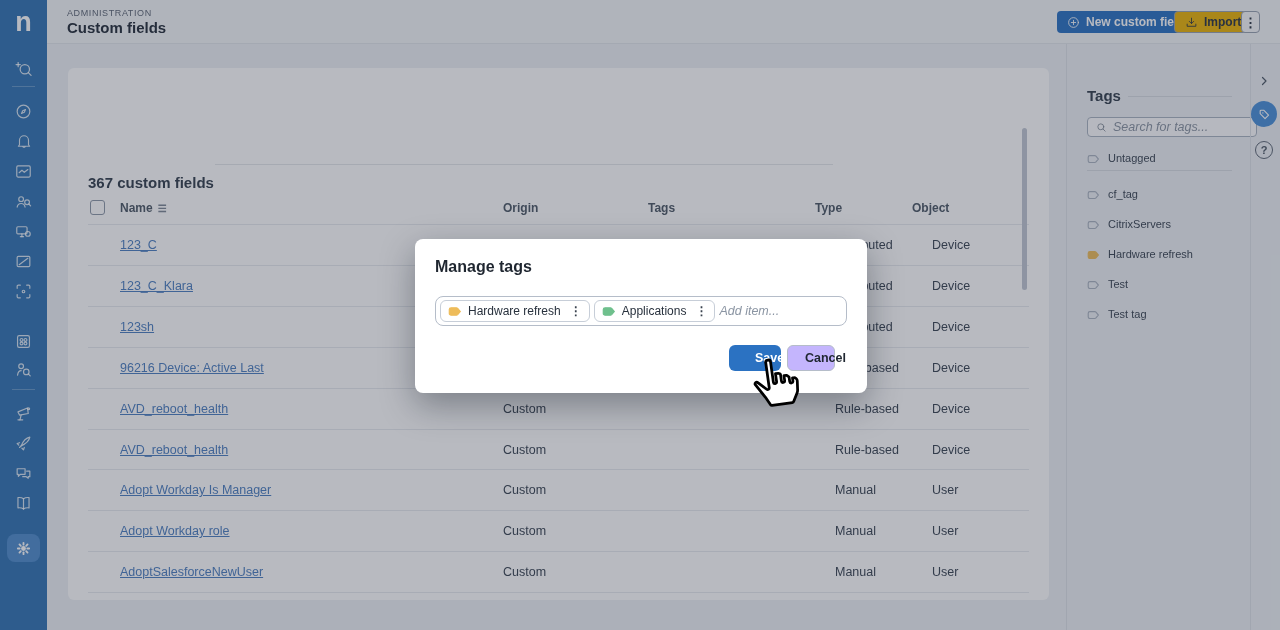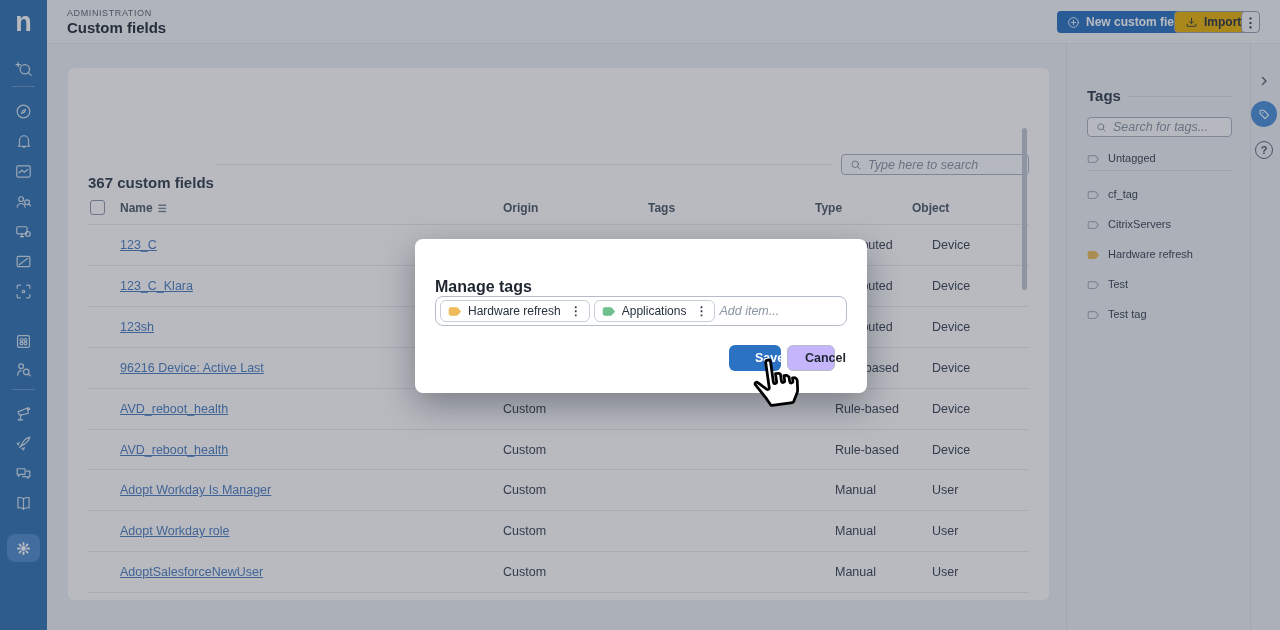--- a/index.html
+++ b/index.html
@@ -54,37 +54,37 @@
   .c-origin { left:415px; } .c-tags { left:580px; } .c-type { left:747px; } .c-object { left:844px; }
   .rowtag { display:flex; align-items:center; gap:6px; }
 
   #vscroll { position:absolute; left:954px; top:60px; width:5px; height:162px; background:#c0c7d2; border-radius:3px; cursor:pointer; }
 
   
   #rpanel-border { position:absolute; left:1066px; top:44px; width:1px; height:586px; background:#dde1e7; z-index:1; }
   #rrail-border  { position:absolute; left:1250px; top:44px; width:1px; height:586px; background:#dde1e7; z-index:1; }
   #tags-title { position:absolute; left:1087px; top:87px; font-size:15px; font-weight:bold; color:#333f4d; z-index:1; }
   #tags-rule { position:absolute; left:1128px; top:96px; width:104px; height:1px; background:#d7dce2; z-index:1; }
-  #tags-search { left:1087px; top:117px; width:145px; height:20px; z-index:1; }
+  #tags-search { left:1087px; top:117px; width:170px; height:20px; z-index:1; }
   .tagitem { position:absolute; left:1087px; width:145px; height:20px; display:flex; align-items:flex-end; gap:8px;
              font-size:11px; color:#3a4553; cursor:pointer; z-index:1; }
   #taglist-div { position:absolute; left:1087px; top:170px; width:145px; height:1px; background:#d7dce2; z-index:1; }
 
   .railbtn { position:absolute; left:1253px; width:22px; display:flex; align-items:center; justify-content:center;
              cursor:pointer; z-index:1; }
   #rail-collapse { top:72px; height:18px; color:#4d5966; }
   #rail-tag { top:101px; height:26px; width:26px; left:1251px; background:#4a90d9; border-radius:50%; }
   #rail-help { top:141px; height:18px; width:18px; left:1255px; border:1.4px solid #5d6775; border-radius:50%;
                color:#4d5966; font-size:11px; font-weight:bold; }
 
   
   #dim { position:absolute; inset:0; background:rgba(38,46,63,.33); z-index:50; }
   #modal { position:absolute; left:415px; top:239px; width:452px; height:154px; background:#fff; border-radius:8px;
            box-shadow:0 12px 34px rgba(10,16,28,.35); z-index:60; }
-  #modal-title { position:absolute; left:20px; top:19px; font-size:16px; font-weight:bold; color:#1f2630;margin-top:20px; }
+  #modal-title { position:absolute; left:20px; top:19px; font-size:16px; font-weight:bold; color:#1f2630; }
   #chip-row { position:absolute; left:20px; top:57px; width:412px; height:30px; border:1px solid #b5bdc9; border-radius:8px;
               display:flex; align-items:center; gap:4px; padding:0 4px; }
   .chip { display:flex; align-items:center; gap:6px; border:1px solid #c7ced8; border-radius:6px; height:22px;
           padding:0 4px 0 7px; background:#fff; flex:none; }
   .chip .clabel { font-size:12px; color:#28313d; }
   .chip .ckebab { font-size:12px; font-weight:bold; color:#39424e; padding:0 3px; cursor:pointer; letter-spacing:0; }
   #chip-input { flex:1; border:none; outline:none; font-size:12.5px; font-family:"Liberation Sans", sans-serif; min-width:60px; }
   #chip-input::placeholder { font-style:italic; color:#8b95a3; }
   .mbtn { position:absolute; top:106px; height:26px; border-radius:6px; font-size:12.5px; font-weight:bold;
           display:flex; align-items:center; justify-content:center; cursor:pointer;padding-left:29px; }
@@ -241,27 +241,20 @@
   </div>
   <div class="hbtn" id="btn-kebab">
       <span>⋮</span>
     </div>
 </div>
 
 <div id="card">
   <div id="card-title">367 custom fields</div>
   <div id="card-rule"></div>
 
-  <div class="searchbox" id="table-search">
-    <svg width="12" height="12" viewBox="0 0 24 24">
-        <circle cx="10.5" cy="10.5" r="6.5"></circle>
-        <line x1="15.5" y1="15.5" x2="20" y2="20"></line>
-      </svg>
-    <input placeholder="Type here to search" style="">
-  </div>
 
   <div id="chk"></div>
   <span class="colhead" style="left:52px"><span>Name</span><span class="sorticn">☰</span></span>
   <span class="colhead" style="left:435px">Origin</span>
   <span class="colhead" style="left:580px">Tags</span>
   <span class="colhead" style="left:747px">Type</span>
   <span class="colhead" style="left:844px">Object</span>
 
   <div id="table-rows">
       <div class="trow" style="top: 156px;">

